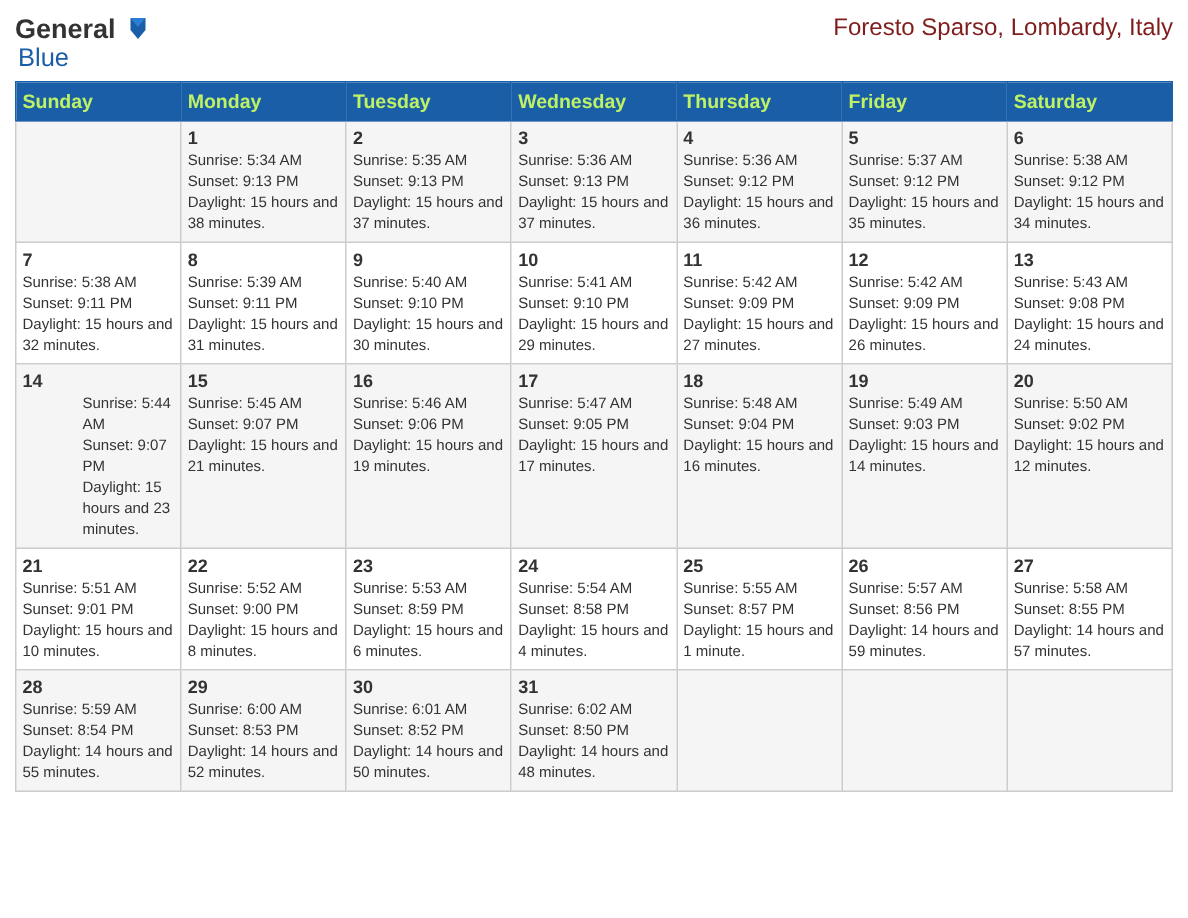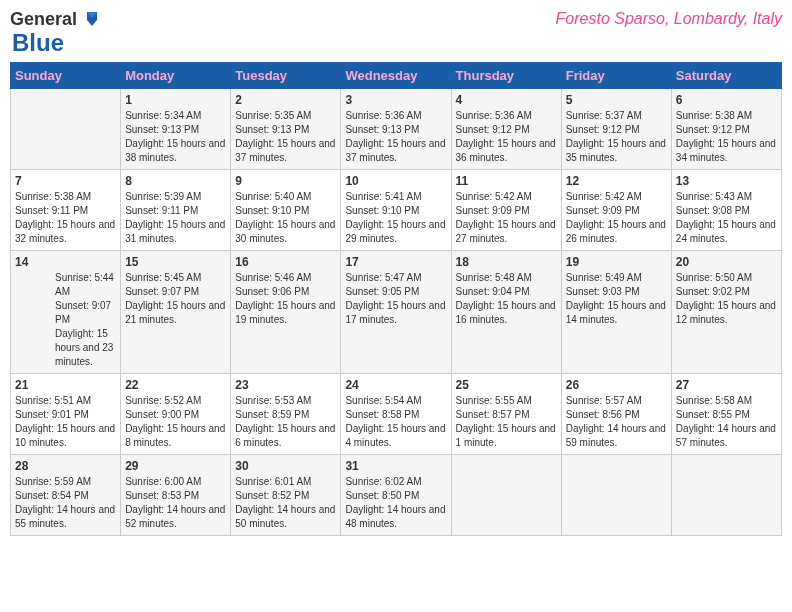--- a/index.html
+++ b/index.html
@@ -20,45 +20,44 @@
       display: flex;
       align-items: center;
       gap: 0px;
     }
     .logo-text-general {
       font-size: 18px;
       font-weight: bold;
       color: #333;
     }
     .logo-text-blue {
-      font-size: 24px;
-      font-weight: bold;
+      font-size: 17px;
+      font-weight: normal;
       color: #1a5ea8;
     }
     .title-area {
       text-align: right;
     }
     .month-title {
       font-size: 36px;
       font-weight: bold;
       color: #333;
     }
     .location-title {
       font-size: 16px;
-      color: #ec4899;
-      font-style: italic;
+      color: #7f1d1d;
     }
     .calendar-table {
       width: 100%;
       border-collapse: collapse;
       font-size: 11px;
     }
     .calendar-table thead tr th {
       background-color: #1a5ea8;
-      color: #f9a8d4;
+      color: #bef264;
       padding: 5px 4px;
       text-align: left;
       font-size: 13px;
       font-weight: bold;
       border: 1px solid #1a5ea8;
     }
     .calendar-table tbody tr td {
       vertical-align: top;
       padding: 4px 4px;
       border: 1px solid #ccc;

